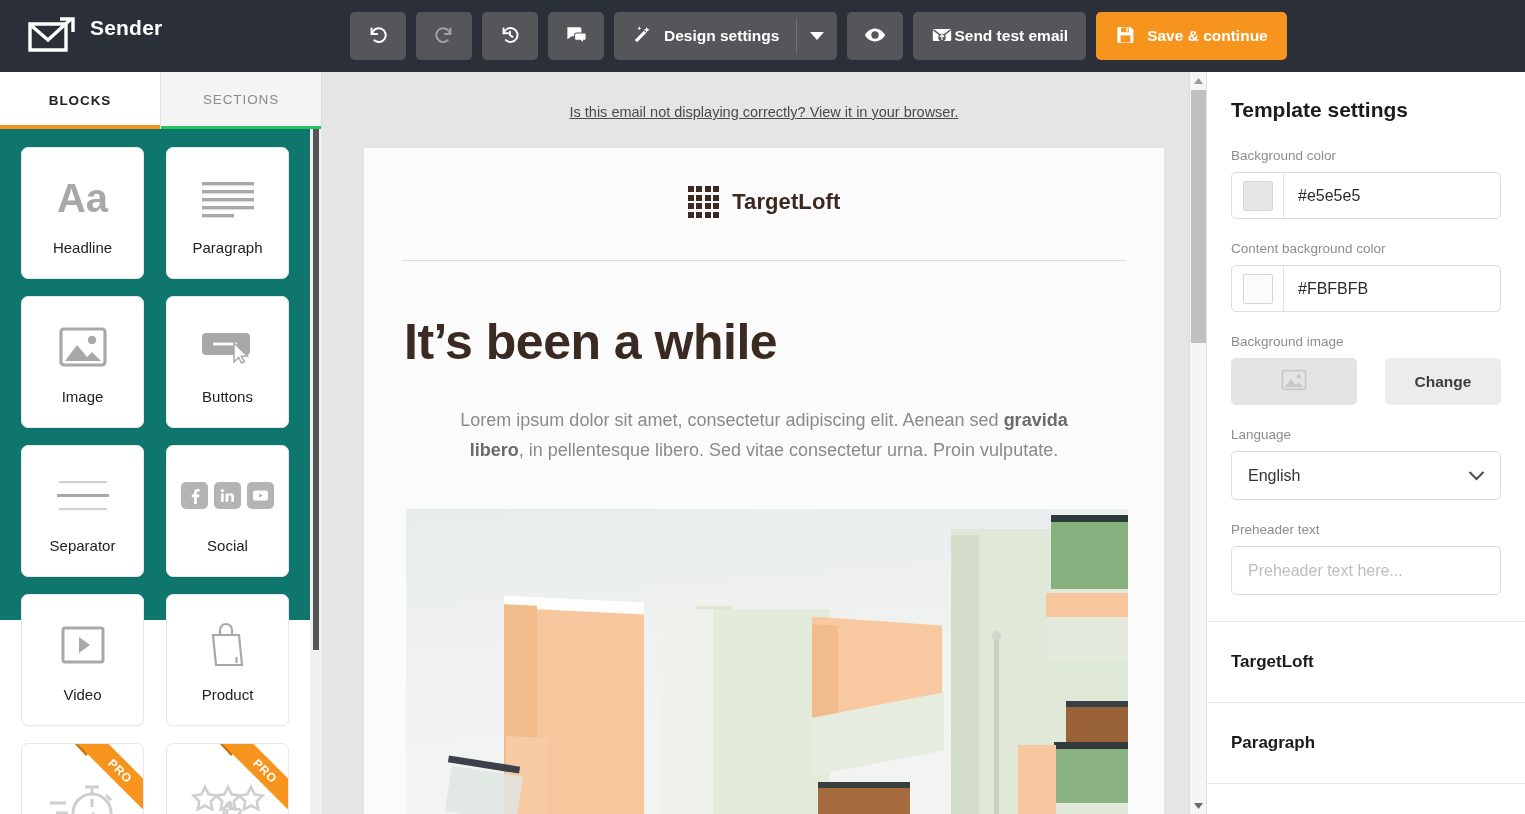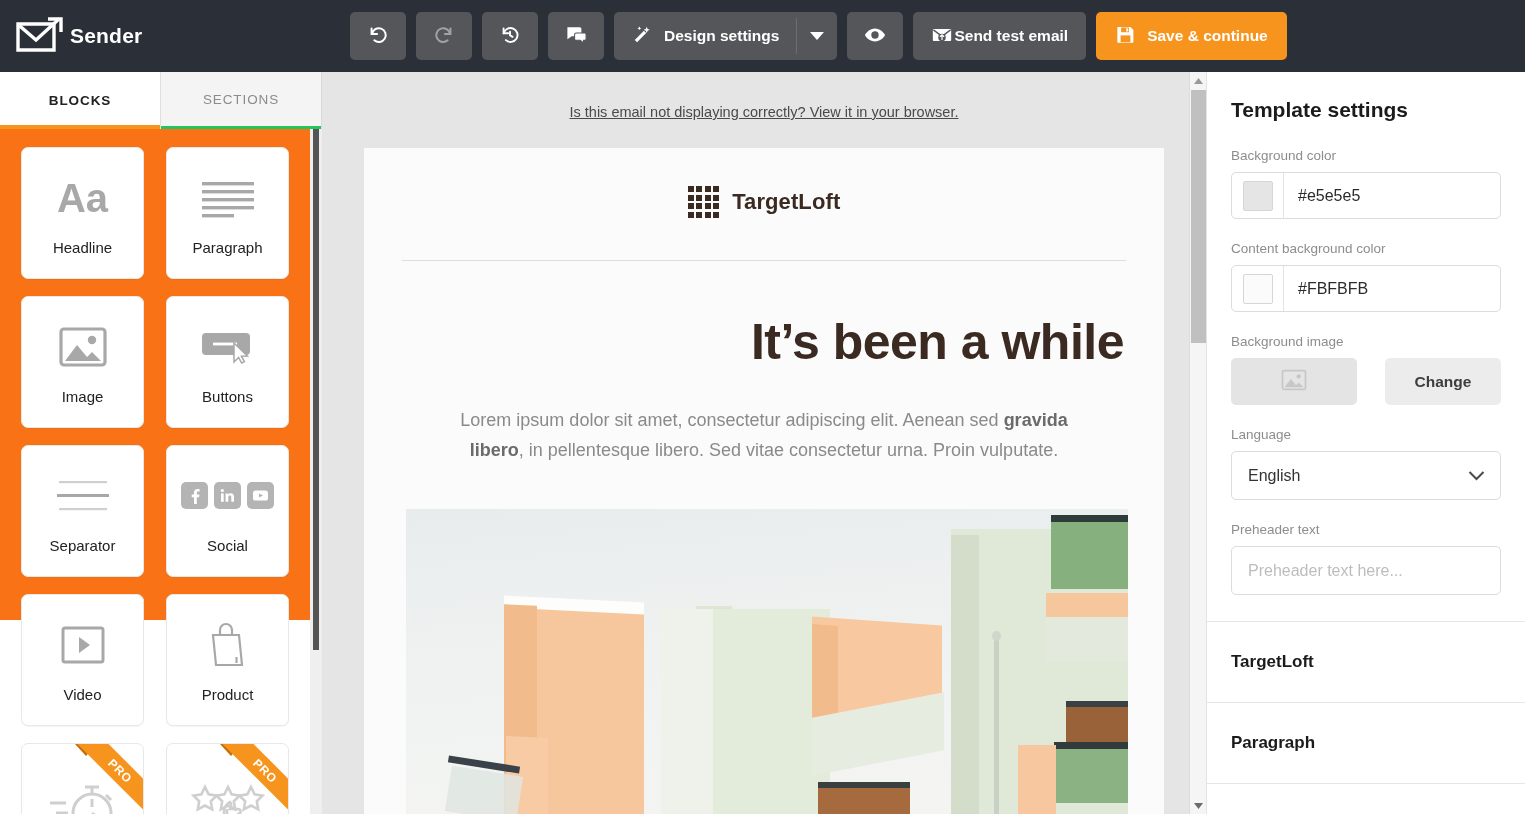--- a/index.html
+++ b/index.html
@@ -10,21 +10,21 @@
     background: #ffffff;
   }
 
   
   .topbar {
     position: absolute; top: 0; left: 0;
     width: 1525px; height: 72px;
     background: #2b2f38;
     display: flex; align-items: center;
   }
-  .brand { display: flex; align-items: center; gap: 4px; padding-left: 14px; width: 322px; }
+  .brand { display: flex; align-items: flex-start; gap: 12px; padding-left: 26px; width: 322px; }
   .brand-logo { width: 52px; height: 40px; position: relative; }
   .brand-name { color: #ffffff; font-size: 21px; font-weight: 700; letter-spacing: .2px; }
 
   .tools { display: flex; align-items: center; gap: 10px; margin-left: 28px; }
   .tbtn {
     background: #55565a; border: none; border-radius: 5px;
     height: 48px; min-width: 56px;
     display: flex; align-items: center; justify-content: center;
     color: #ffffff; cursor: pointer;
   }
@@ -37,21 +37,21 @@
     border-right: 1px solid #6d6e72;
   }
   .split-caret { width: 40px; height: 48px; display: flex; align-items: center; justify-content: center; cursor: pointer; }
   .tbtn-wide { padding: 0 18px; gap: 1px; }
   .tbtn-primary { background: #f7941e; padding: 0 19px; gap: 11px; }
 
   
   .leftpanel {
     position: absolute; top: 72px; left: 0;
     width: 322px; height: 548px;
-    background: #f97316;
+    background: #0f766e;
     border-right: 1px solid #d9d9d9;
   }
   .tabs { display: flex; height: 57px; background: #f4f4f4; }
   .tab {
     flex: 1; display: flex; align-items: center; justify-content: center;
     font-size: 13.5px; letter-spacing: .9px; color: #8b8b8b;
     background: #f4f4f4; cursor: pointer; border-bottom: 3px solid #22c55e;
     position: relative;
   }
   .tab.active {
@@ -128,21 +128,21 @@
   .logo-row { display: flex; align-items: center; justify-content: center; gap: 13px; }
   .logo-grid {
     display: grid; grid-template-columns: repeat(4, 6px);
     grid-template-rows: repeat(4, 6px); gap: 2.5px;
   }
   .logo-grid i { background: #3b2a22; display: block; }
   .logo-text { font-size: 22px; font-weight: 700; color: #3b2a22; letter-spacing: .1px; }
   .head-rule { height: 1px; background: #dedede; margin: 42px 38px 0; }
 
   .email-headline {
-    text-align: right; font-size: 50px; font-weight: 700;
+    text-align: left; font-size: 50px; font-weight: 700;
     color: #3b2a22; padding: 52px 40px 0; letter-spacing: -.5px;
   }
   .email-paragraph {
     text-align: center; font-size: 18px; line-height: 30px;
     color: #8a8a8a; padding: 34px 72px 0;
   }
   .email-paragraph b { color: #6b6b6b; font-weight: 700; }
 
   
   .photo {

